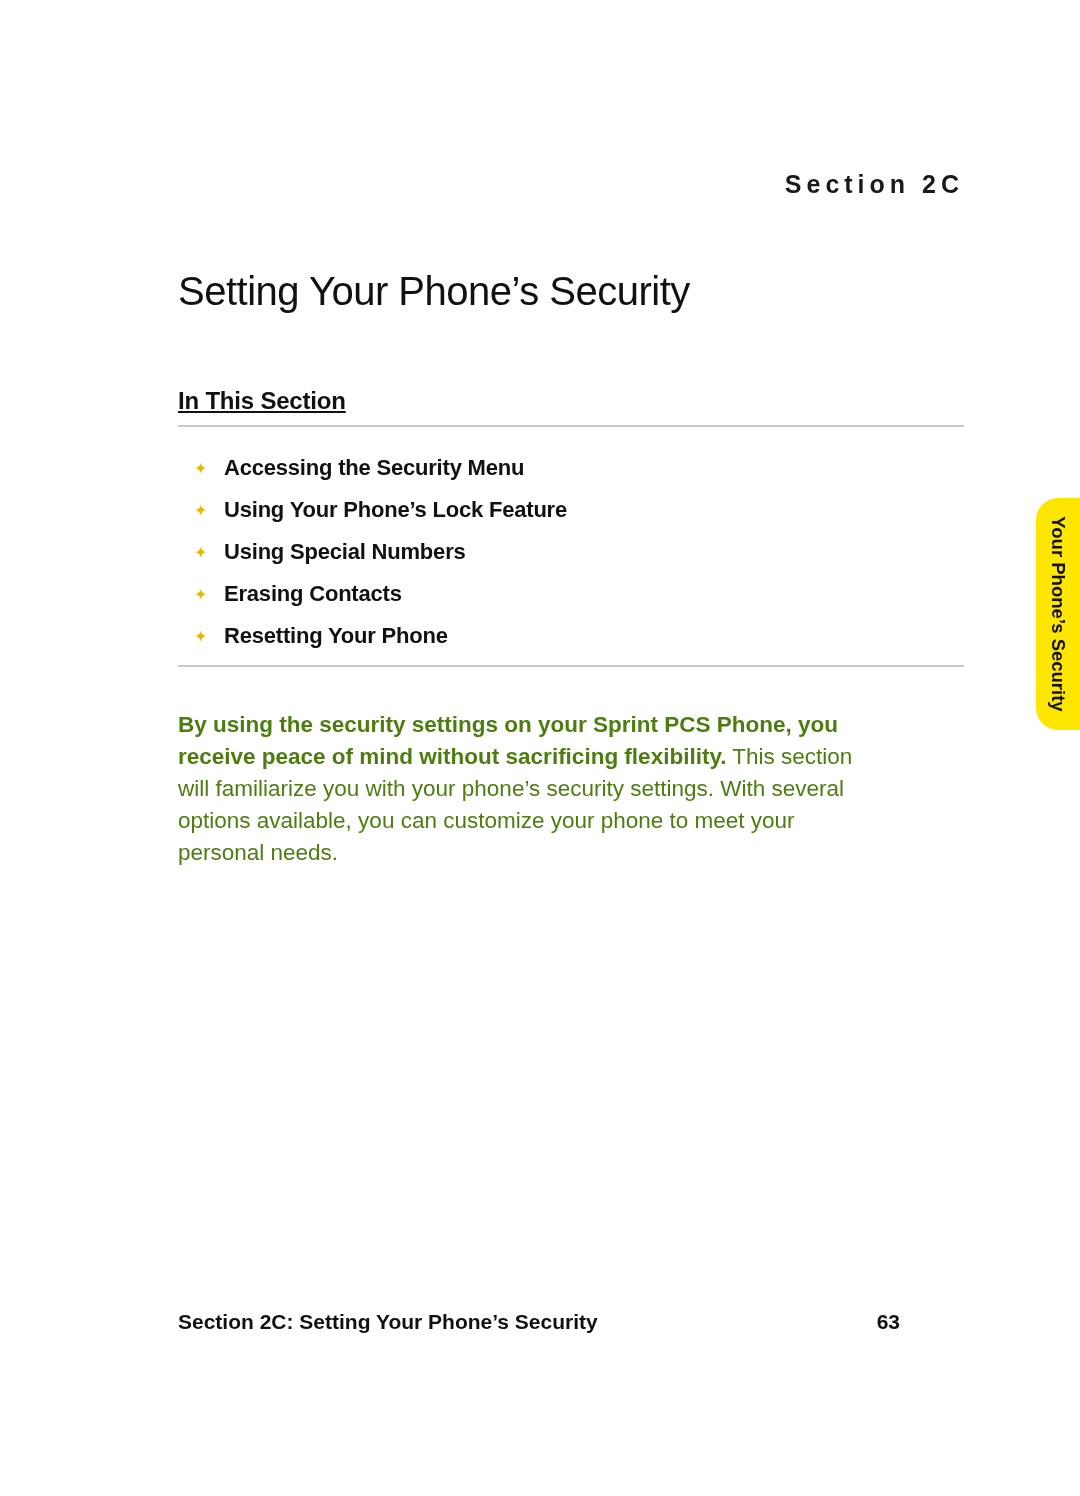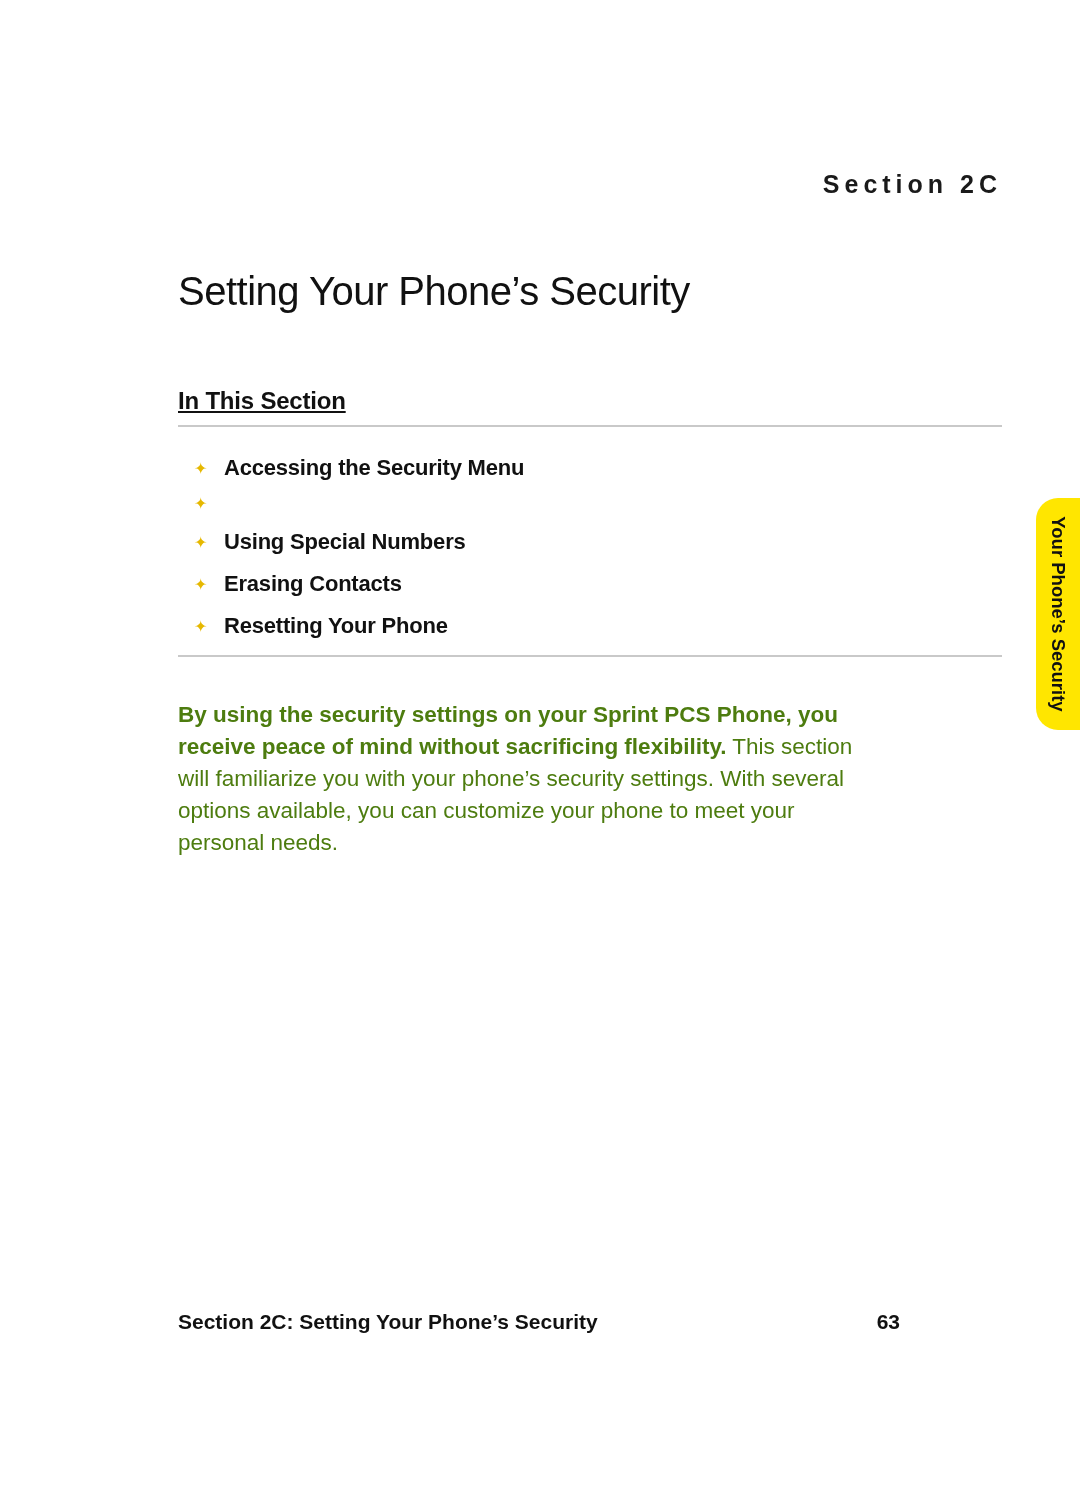--- a/index.html
+++ b/index.html
@@ -7,21 +7,21 @@
     padding: 0;
     background: #ffffff;
     font-family: "Segoe UI", "Myriad Pro", "Helvetica Neue", Arial, sans-serif;
     color: #111;
   }
   .page {
     position: relative;
     width: 1080px;
     height: 1496px;
     box-sizing: border-box;
-    padding: 170px 78px 0 178px;
+    padding: 170px 116px 0 178px;
   }
   .section-label {
     text-align: right;
     font-size: 25px;
     font-weight: 700;
     letter-spacing: 5px;
     color: #1a1a1a;
     margin-bottom: 70px;
   }
   .title {
@@ -128,20 +128,21 @@
   <div class="subhead">In This Section</div>
   <hr class="hr">
 
   <ul class="toc">
     <li>
       <span class="bullet">✦</span>
       <span class="toc-label">Accessing the Security Menu</span>
     </li>
     <li>
       <span class="bullet">✦</span>
+      <span class="toc-label">Using Your Phone’s Lock Feature</span>
     </li>
     <li>
       <span class="bullet">✦</span>
       <span class="toc-label">Using Special Numbers</span>
     </li>
     <li>
       <span class="bullet">✦</span>
       <span class="toc-label">Erasing Contacts</span>
     </li>
     <li>

